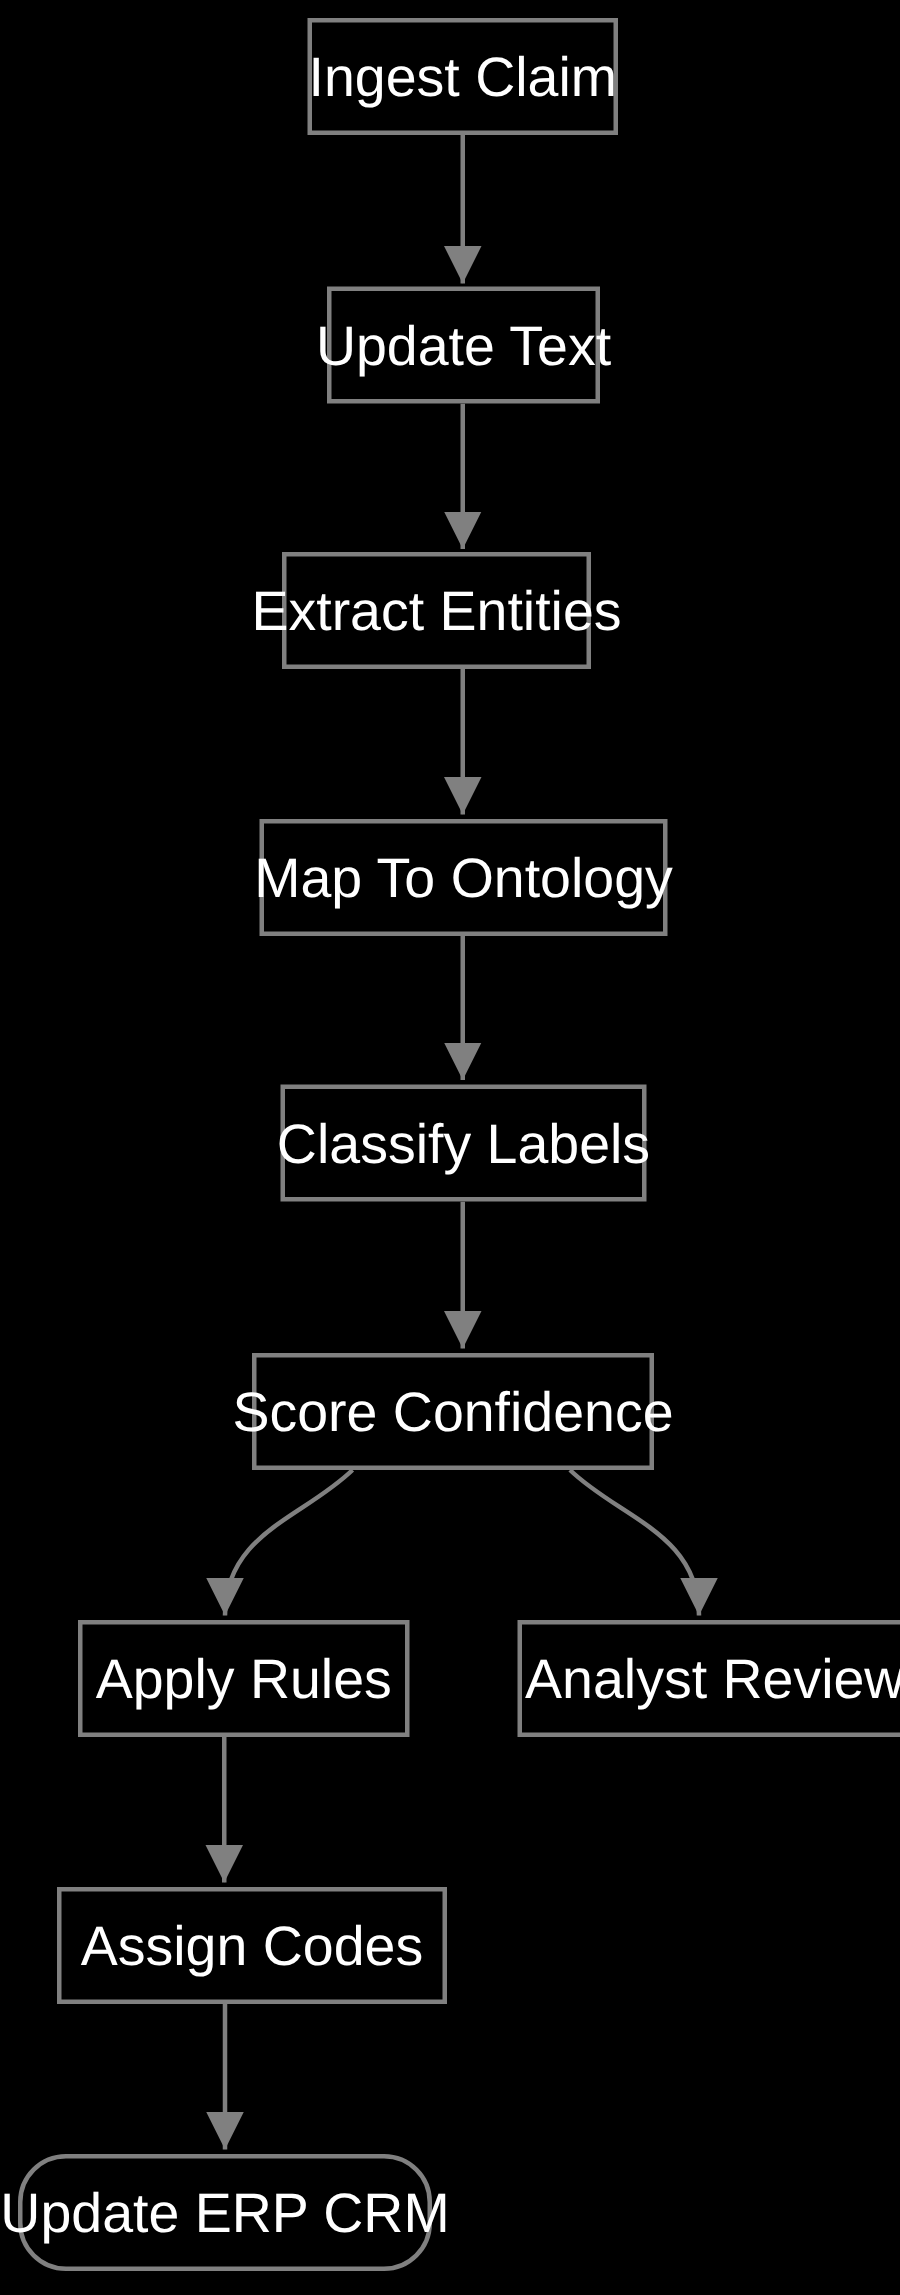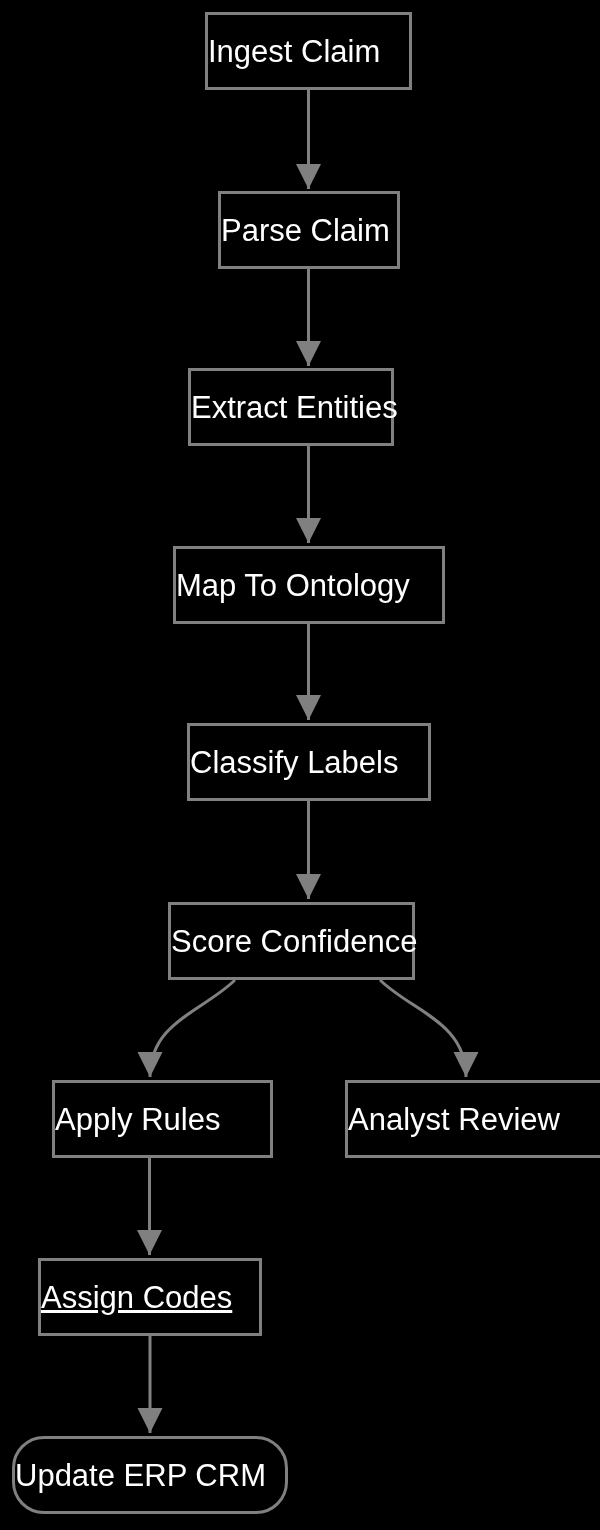--- a/index.html
+++ b/index.html
@@ -22,36 +22,37 @@
     width: 600px;
     height: 1530px;
   }
   .node {
     position: absolute;
     box-sizing: border-box;
     height: 78px;
     background: #000000;
     border: 3px solid #808080;
     color: #ffffff;
-    font-size: 31px;
+    font-size: 37px;
     line-height: 1;
     display: flex;
     align-items: center;
+    justify-content: center;
     white-space: nowrap;
   }
   
   .n-ingest   { left: 205px; top: 12px;   width: 207px; }
   .n-parse    { left: 218px; top: 191px;  width: 182px; }
   .n-extract  { left: 188px; top: 368px;  width: 206px; }
   .n-map      { left: 173px; top: 546px;  width: 272px; }
   .n-classify { left: 187px; top: 723px;  width: 244px; }
-  .n-score    { left: 168px; top: 902px;  width: 247px; }
+  .n-score    { left: 168px; top: 902px;  width: 268px; }
   .n-apply    { left: 52px;  top: 1080px; width: 221px; }
   .n-analyst  { left: 345px; top: 1080px; width: 263px; }
-  .n-assign   { left: 38px;  top: 1258px; width: 224px; text-decoration: underline; }
+  .n-assign   { left: 38px;  top: 1258px; width: 260px; }
   .n-update   { left: 12px;  top: 1436px; width: 276px; border-radius: 32px; }
 
   .edge {
     stroke: #808080;
     stroke-width: 3;
     fill: none;
   }
 </style>
 </head>
 <body>
@@ -72,21 +73,21 @@
     <path class="edge" d="M 235 980 C 202 1012, 150 1022, 150 1077" marker-end="url(#arrowhead)"></path>
     <path class="edge" d="M 380 980 C 413 1012, 466 1022, 466 1077" marker-end="url(#arrowhead)"></path>
     <path class="edge" d="M 149.5 1158 L 149.5 1255" marker-end="url(#arrowhead)"></path>
     <path class="edge" d="M 150 1336 L 150 1433" marker-end="url(#arrowhead)"></path>
   </svg>
 
   <div class="node n-ingest">
     <span>Ingest Claim</span>
   </div>
   <div class="node n-parse">
-    <span>Parse Claim</span>
+    <span>Update Text</span>
   </div>
   <div class="node n-extract">
     <span>Extract Entities</span>
   </div>
   <div class="node n-classify">
     <span>Classify Labels</span>
   </div>
   <div class="node n-map">
     <span>Map To Ontology</span>
   </div>

